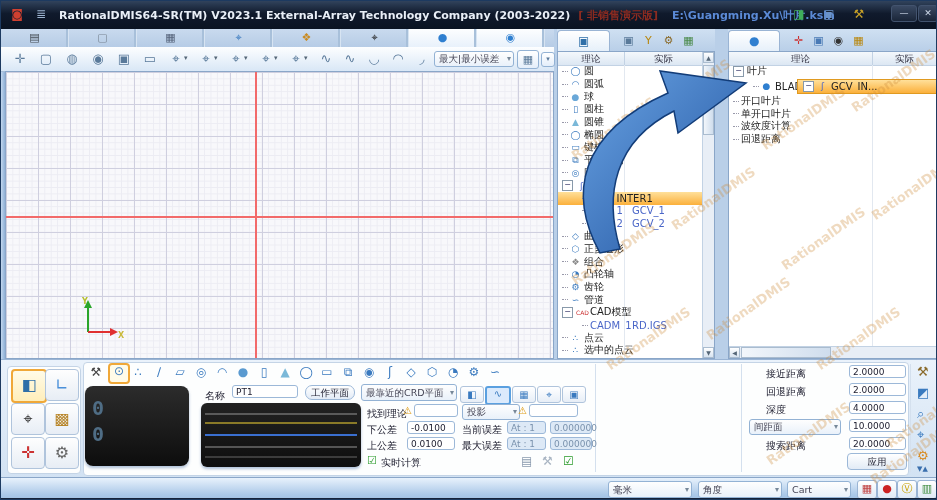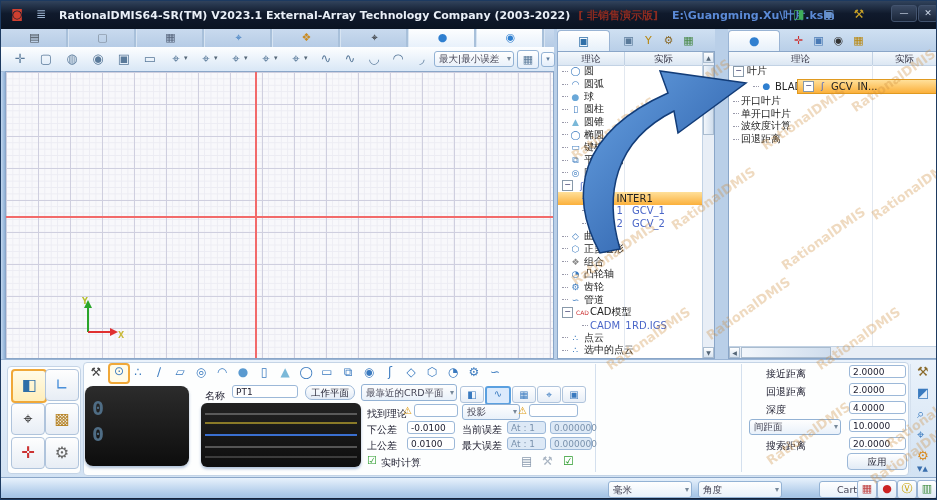--- a/index.html
+++ b/index.html
@@ -449,21 +449,21 @@
   <div class="pillbtn" style="left:846px;top:452px;width:58px;height:15px;line-height:15px;border-radius:4px;">应用</div>
 
   
   <div id="sidestrip"></div>
   <div class="abs" style="left:916px;top:464px;font-size:7px;color:#3a6fae;">▼▲</div>
 
   
   <div class="statusbar">
     <div class="combo" style="left:607px;top:3px;width:66px;line-height:15px;">毫米</div>
     <div class="combo" style="left:697px;top:3px;width:66px;line-height:15px;">角度</div>
-    <div class="combo" style="left:818px;top:3px;width:46px;line-height:15px;text-align:center;">Cart</div>
+    <div class="combo" style="left:786px;top:3px;width:46px;line-height:15px;">Cart</div>
     <span id="statusicons"></span>
   <div class="sico" style="left: 856px; color: rgb(192, 64, 64); position: absolute;">▦</div><div class="sico" style="left: 876px; color: rgb(204, 34, 34); position: absolute;">●</div><div class="sico" style="left: 896px; color: rgb(200, 160, 0); position: absolute;">Ⓥ</div><div class="sico" style="left: 916px; color: rgb(58, 138, 58); position: absolute;">▥</div></div>
   <div class="bottomedge"></div>
 
   <div id="wmlayer">
       <span class="wm" style="left: 563px; top: 120px; color: rgba(205, 140, 60, 0.32); position: absolute;">RationalDMIS</span>
       <span class="wm" style="left: 563px; top: 245px; color: rgba(205, 140, 60, 0.32); position: absolute;">RationalDMIS</span>
       <span class="wm" style="left: 598px; top: 330px; color: rgba(205, 140, 60, 0.32); position: absolute;">RationalDMIS</span>
       <span class="wm" style="left: 638px; top: 82px; color: rgba(205, 140, 60, 0.32); position: absolute;">RationalDMIS</span>
       <span class="wm" style="left: 663px; top: 190px; color: rgba(205, 140, 60, 0.32); position: absolute;">RationalDMIS</span>

